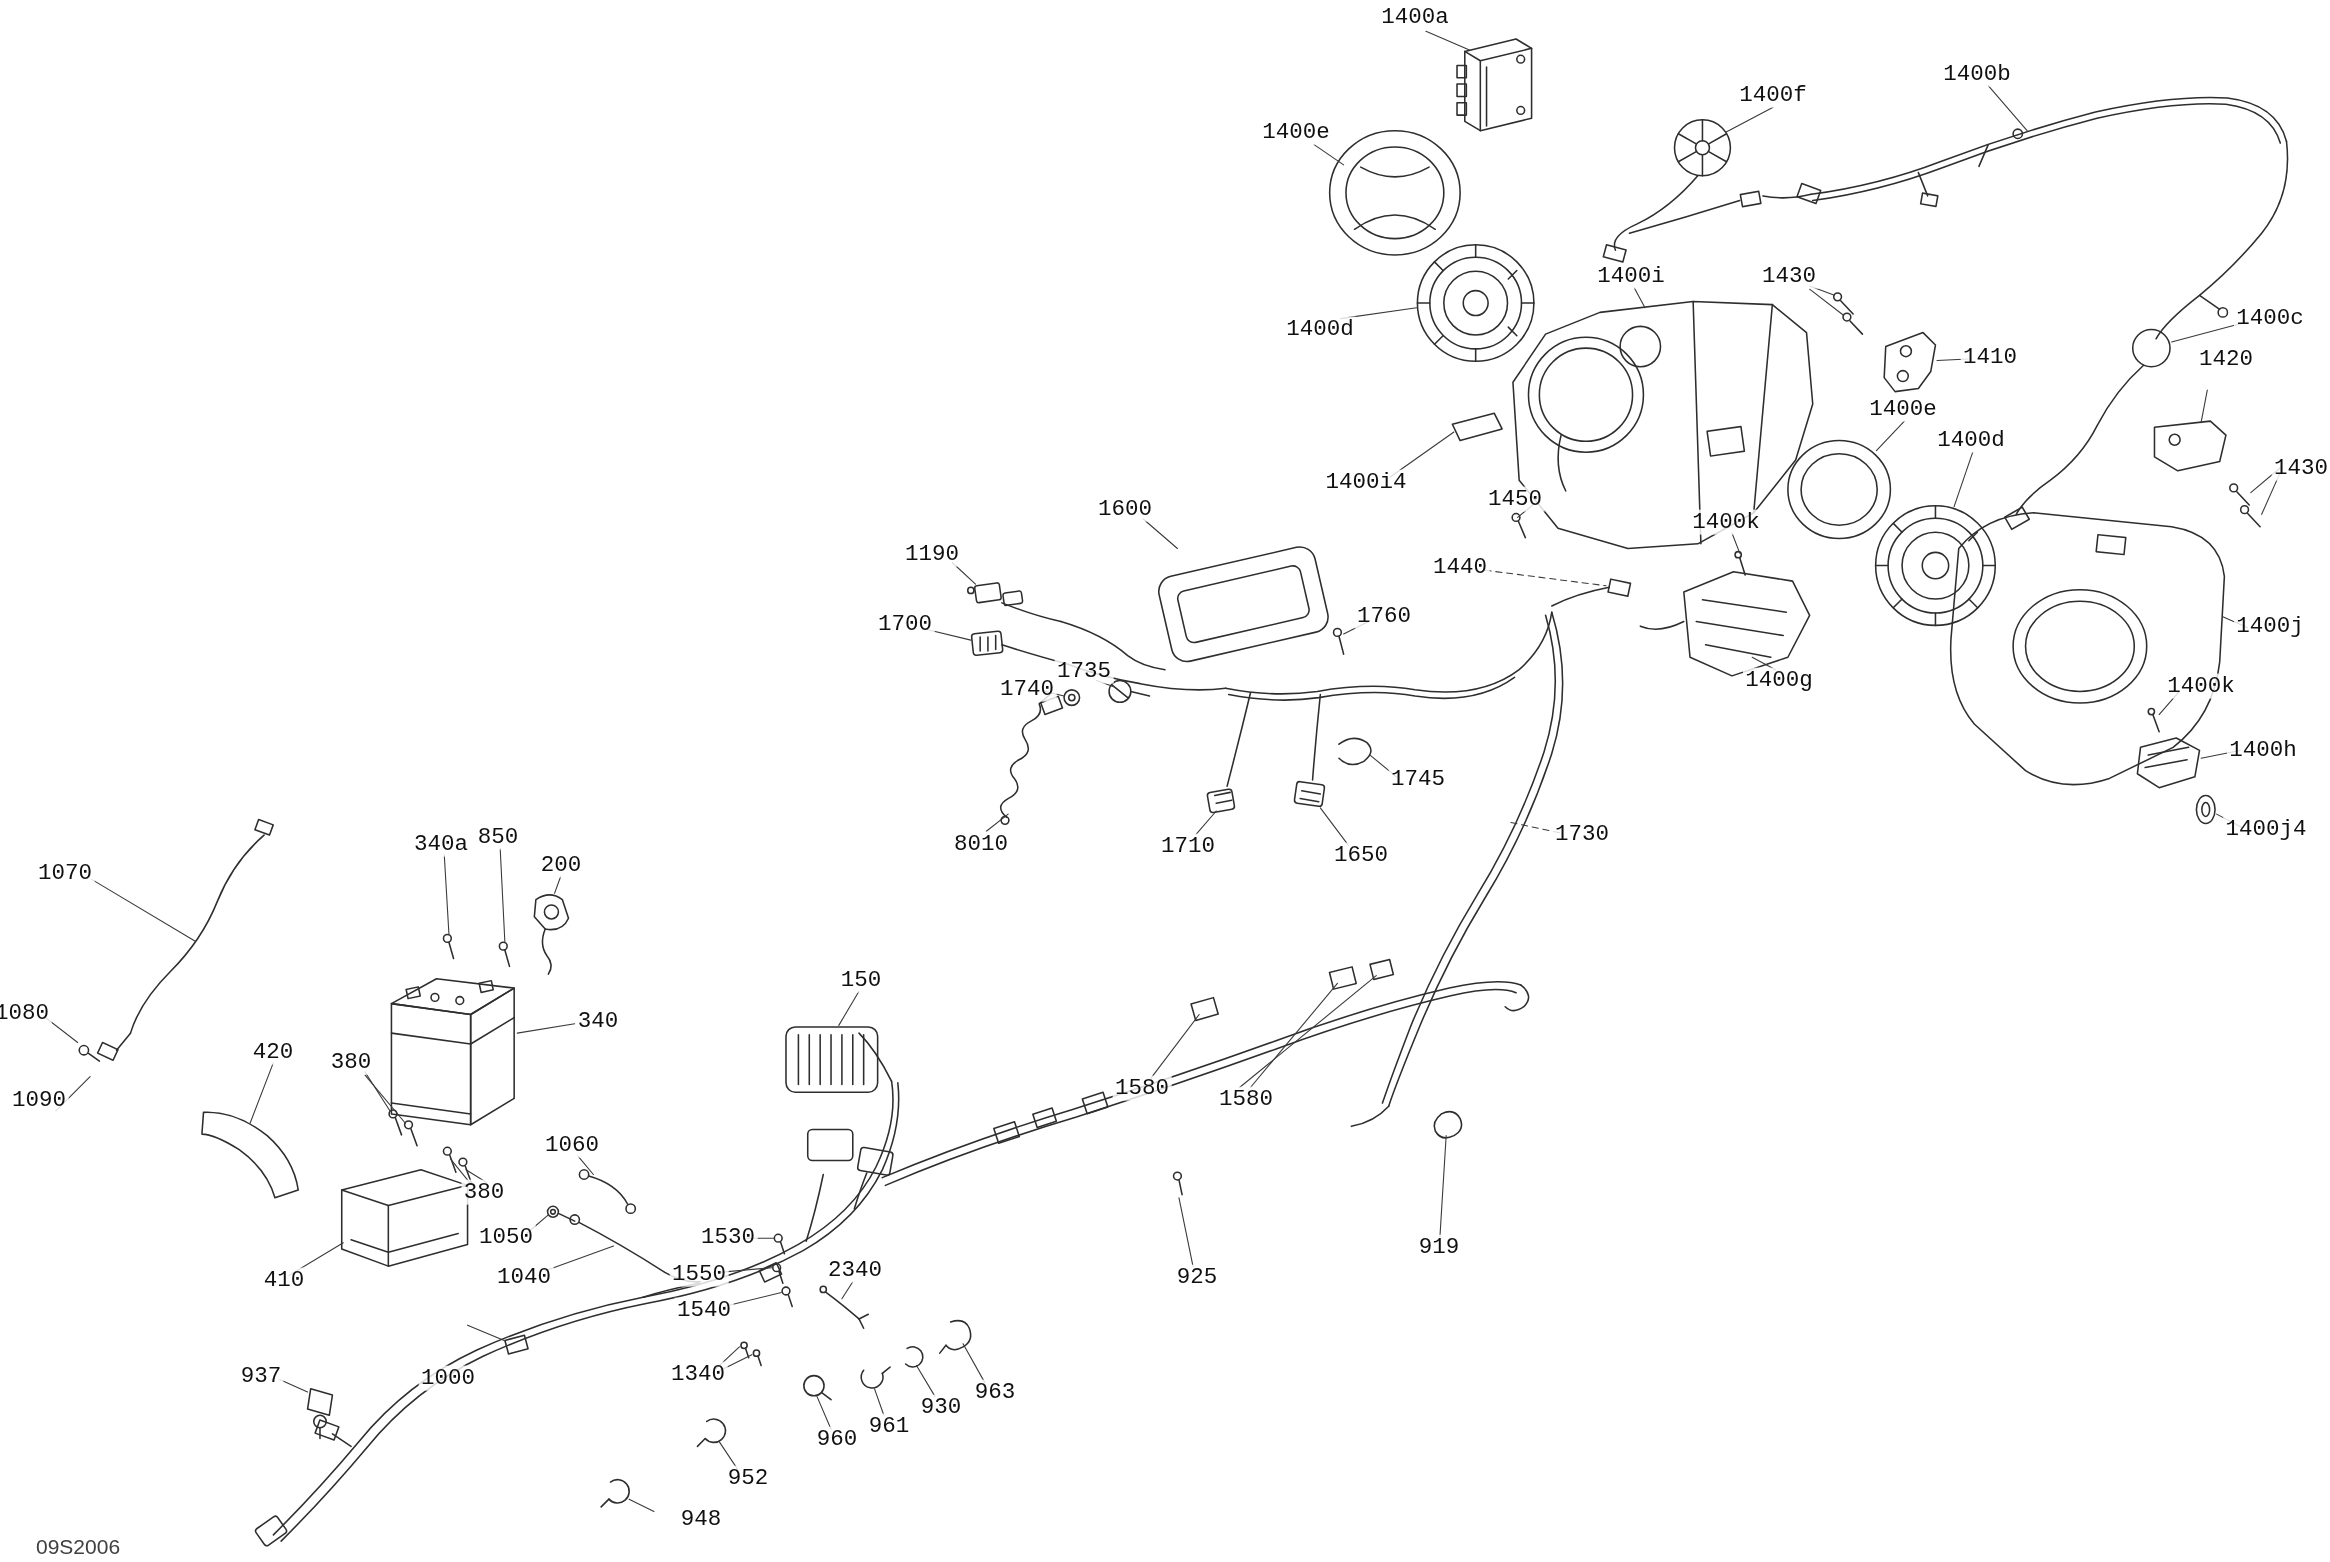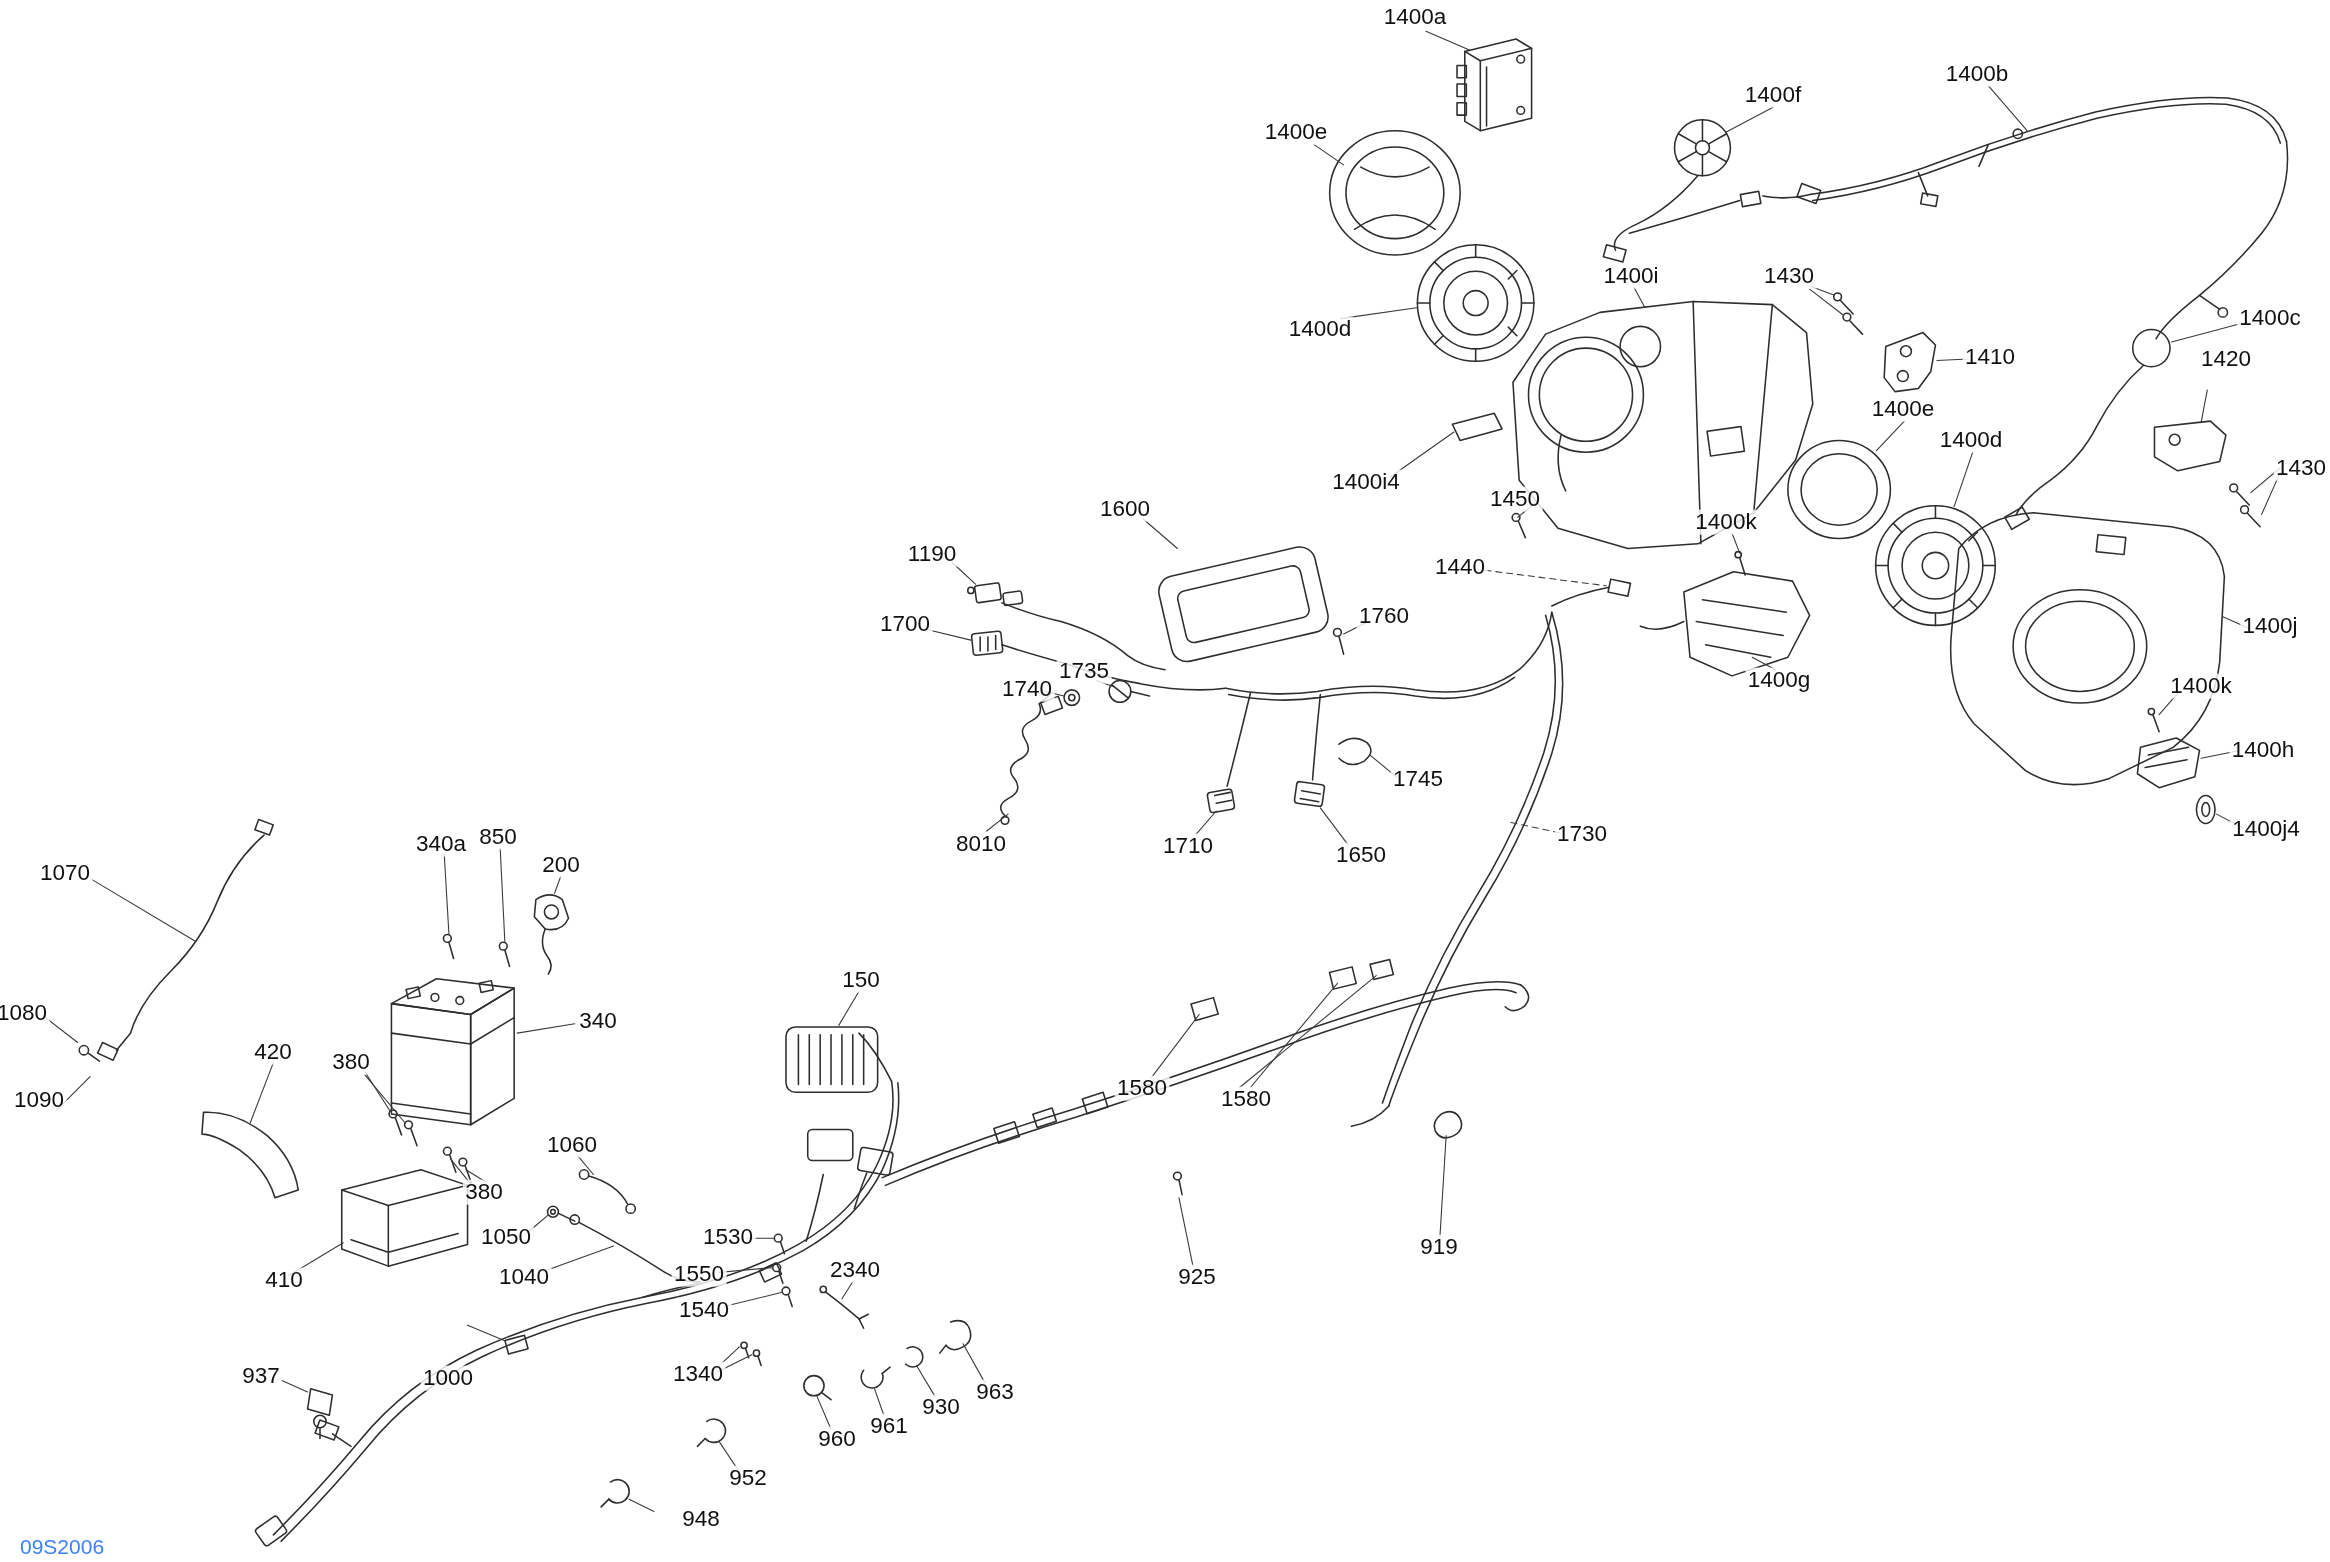--- a/index.html
+++ b/index.html
@@ -1,24 +1,24 @@
 <!DOCTYPE html>
 <html style="font-size:12.4px"><head>
 <meta charset="utf-8">
 <style>
   html,body{margin:0;padding:0;background:#ffffff;}
   body{width:2330px;height:1563px;position:relative;overflow:hidden;
        font-family:"Liberation Sans", sans-serif;color:#111;}
   .stage{position:absolute;left:0;top:0;width:2330px;height:1563px;}
   svg{position:absolute;left:0;top:0;}
-  .labels-layer{position:absolute;left:0;top:0;width:2146px;height:1563px;pointer-events:none;}
+  .labels-layer{position:absolute;left:0;top:0;width:2146px;height:1563px;pointer-events:none;font-family:Liberation Mono, monospace;}
   .part-label{position:absolute;transform:translate(-50%,-50%);
       font-size:22.5px;line-height:1.1;white-space:nowrap;color:#101010;
       background:rgba(255,255,255,.82);padding:0 2.3px;}
-  .doc-code{position:absolute;left:20px;top:1535px;font-size:21px;color:#3b82f6;}
+  .doc-code{position:absolute;left:36px;top:1535px;font-size:21px;color:#404040;}
 </style>
 </head>
 <body>
 
 <div class="stage">
 
 <svg width="2330" height="1563" viewBox="0 0 3000 2012" xmlns="http://www.w3.org/2000/svg">
 <g fill="none" stroke="#2e2e2e" stroke-width="2" stroke-linecap="round" stroke-linejoin="round">
 
   <g>

